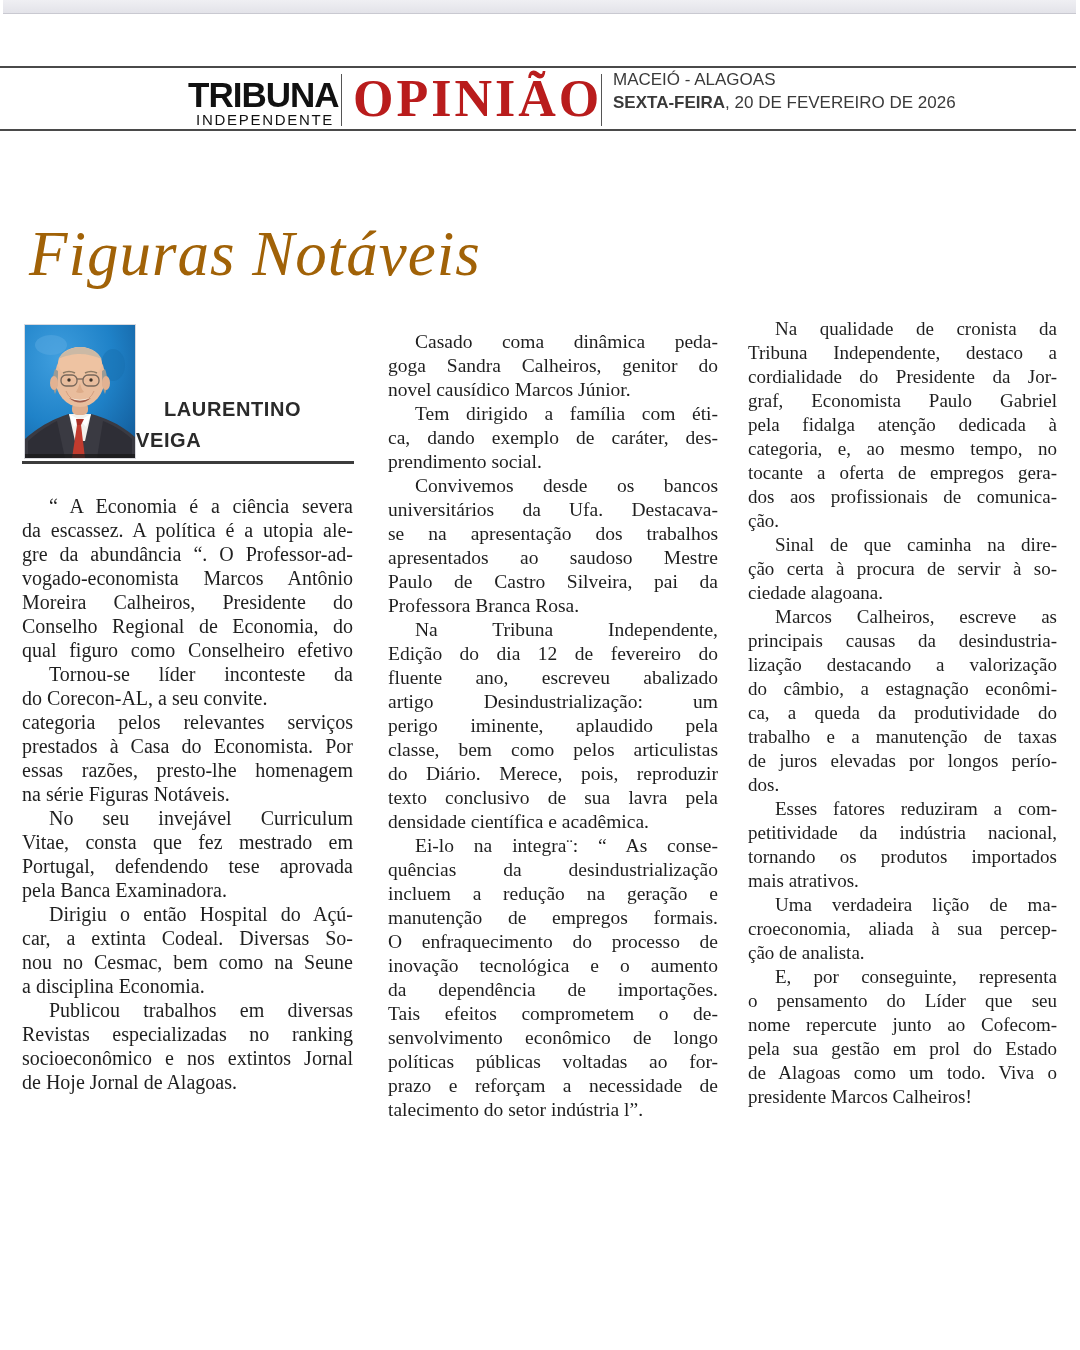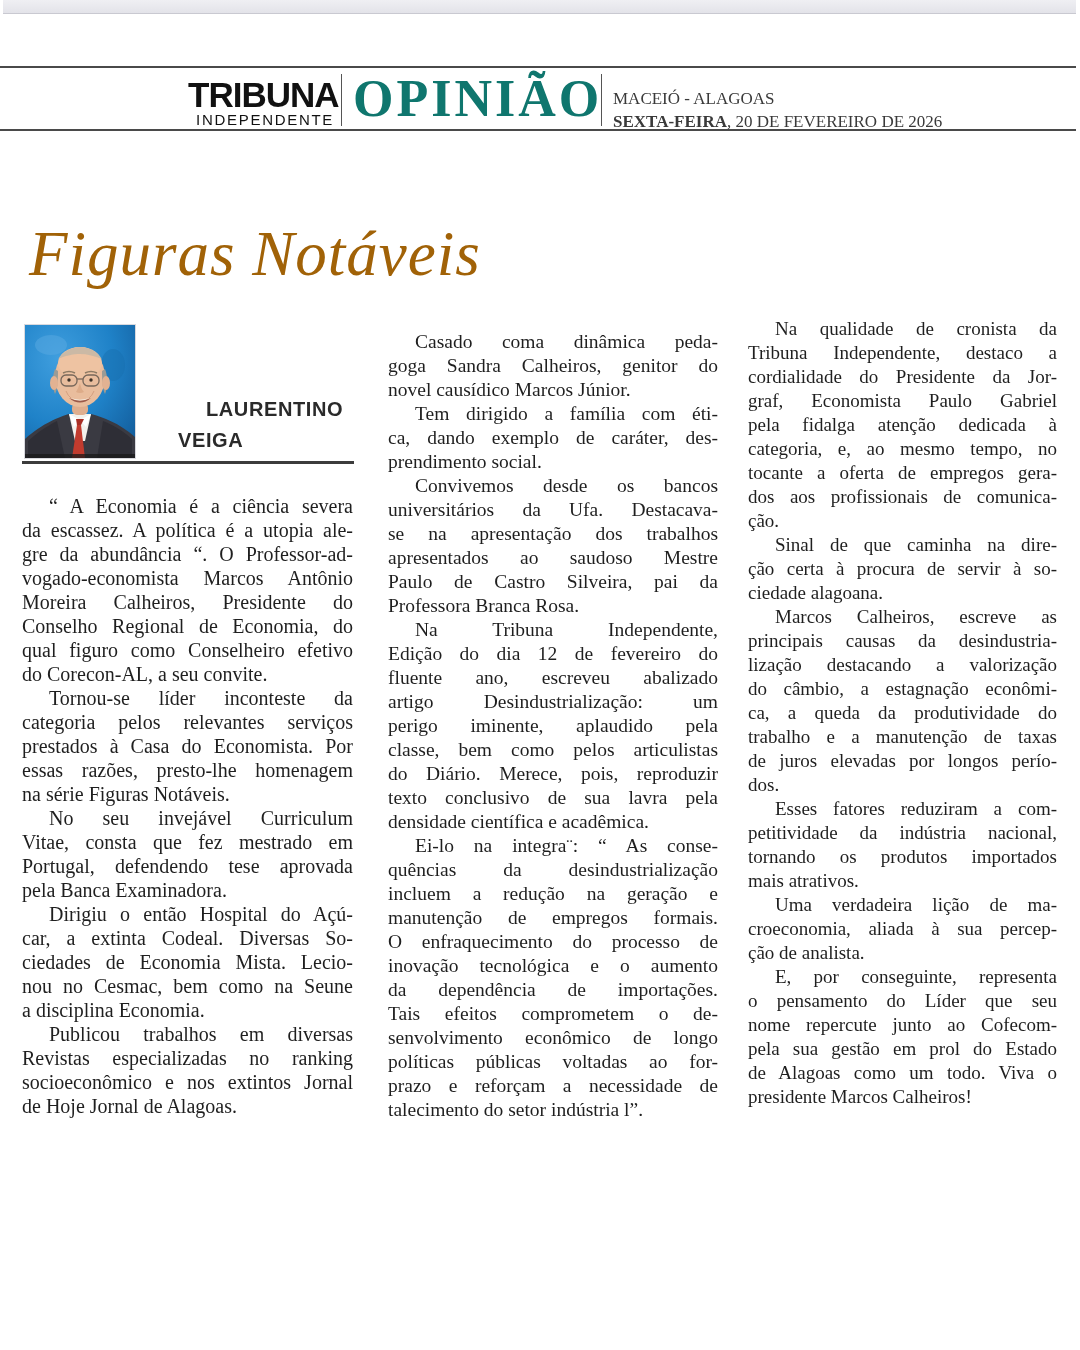--- a/index.html
+++ b/index.html
@@ -21,39 +21,39 @@
   .brand{position:absolute;left:188px;top:80px;width:146px;text-align:right;
     font-family:"Liberation Sans",sans-serif;color:#111;}
   .brand-main{font-size:35px;font-weight:900;letter-spacing:-1px;line-height:30px;}
   .brand-sub{font-size:15px;font-weight:400;letter-spacing:1.7px;margin-top:1px;}
   .vsep{position:absolute;width:1px;background:#555;}
   .vsep-1{left:341px;top:74px;height:52px;}
   .vsep-2{left:601px;top:74px;height:52px;}
   .section-title{
     position:absolute;left:353px;top:73px;width:240px;
     font-family:"Liberation Serif",serif;font-weight:700;font-size:52px;
-    color:#0f766e;letter-spacing:3px;line-height:52px;
-  }
-  .dateblock{position:absolute;left:613px;top:88px;
-    font-family:Liberation Serif, serif;color:#3a3a3a;}
+    color:#b91c1c;letter-spacing:3px;line-height:52px;
+  }
+  .dateblock{position:absolute;left:613px;top:69px;
+    font-family:Liberation Sans, sans-serif;color:#3a3a3a;}
   .dateblock .loc{font-size:17px;line-height:22px;}
   .dateblock .dateline{font-size:17px;line-height:24px;}
   .dateblock .wk{font-weight:700;}
   
   .art-title{
     position:absolute;left:29px;top:219px;margin:0;
     font-family:"Liberation Serif",serif;font-style:italic;font-weight:500;
     font-size:63px;line-height:70px;color:#a16207;letter-spacing:1px;white-space:nowrap;
   }
   
   .author-photo{position:absolute;left:25px;top:325px;width:110px;height:133px;
     outline:1px solid #d9d9de;}
   .author-name{position:absolute;left:136px;top:394px;
     font-family:"Liberation Sans",sans-serif;font-weight:700;font-size:20px;
-    letter-spacing:.6px;color:#2a2a2a;line-height:31px;padding-left:42px;}
+    letter-spacing:.6px;color:#2a2a2a;line-height:31px;}
   .author-name .nl1{padding-left:28px;}
   .author-rule{position:absolute;left:22px;top:461px;width:332px;height:3px;background:#3c3c3c;}
   
   .col{position:absolute;color:#1f1f1f;}
   .col-1{left:22px;top:494px;width:331px;font-size:20px;}
   .col-2{left:388px;top:330px;width:330px;font-size:19.5px;}
   .col-3{left:748px;top:317px;width:309px;font-size:19px;}
   .tline{
     height:24px;line-height:24px;white-space:nowrap;overflow:hidden;
     text-align:justify;text-align-last:justify;
@@ -153,33 +153,32 @@
   <div class="author-rule"></div>
 
   <div class="col col-1">
       <div class="tline pfirst">“ A Economia é a ciência severa</div>
       <div class="tline">da escassez. A política é a utopia ale-</div>
       <div class="tline">gre da abundância “. O Professor-ad-</div>
       <div class="tline">vogado-economista Marcos Antônio</div>
       <div class="tline">Moreira Calheiros, Presidente do</div>
       <div class="tline">Conselho Regional de Economia, do</div>
       <div class="tline">qual figuro como Conselheiro efetivo</div>
+      <div class="tline pfirst">Tornou-se líder inconteste da</div>
       <div class="tline plast">do Corecon-AL, a seu convite.</div>
-      <div class="tline pfirst">Tornou-se líder inconteste da</div>
       <div class="tline">categoria pelos relevantes serviços</div>
       <div class="tline">prestados à Casa do Economista. Por</div>
       <div class="tline">essas razões, presto-lhe homenagem</div>
       <div class="tline plast">na série Figuras Notáveis.</div>
       <div class="tline pfirst">No seu invejável Curriculum</div>
       <div class="tline">Vitae, consta que fez mestrado em</div>
       <div class="tline">Portugal, defendendo tese aprovada</div>
       <div class="tline plast">pela Banca Examinadora.</div>
       <div class="tline pfirst">Dirigiu o então Hospital do Açú-</div>
       <div class="tline">car, a extinta Codeal. Diversas So-</div>
-      <div class="tline">ciedades de Economia Mista. Lecio-</div>
       <div class="tline">nou no Cesmac, bem como na Seune</div>
       <div class="tline plast">a disciplina Economia.</div>
       <div class="tline pfirst">Publicou trabalhos em diversas</div>
       <div class="tline">Revistas especializadas no ranking</div>
       <div class="tline">socioeconômico e nos extintos Jornal</div>
       <div class="tline plast">de Hoje Jornal de Alagoas.</div>
     </div>
   <div class="col col-2">
       <div class="tline pfirst">Casado coma dinâmica peda-</div>
       <div class="tline">goga Sandra Calheiros, genitor do</div>

